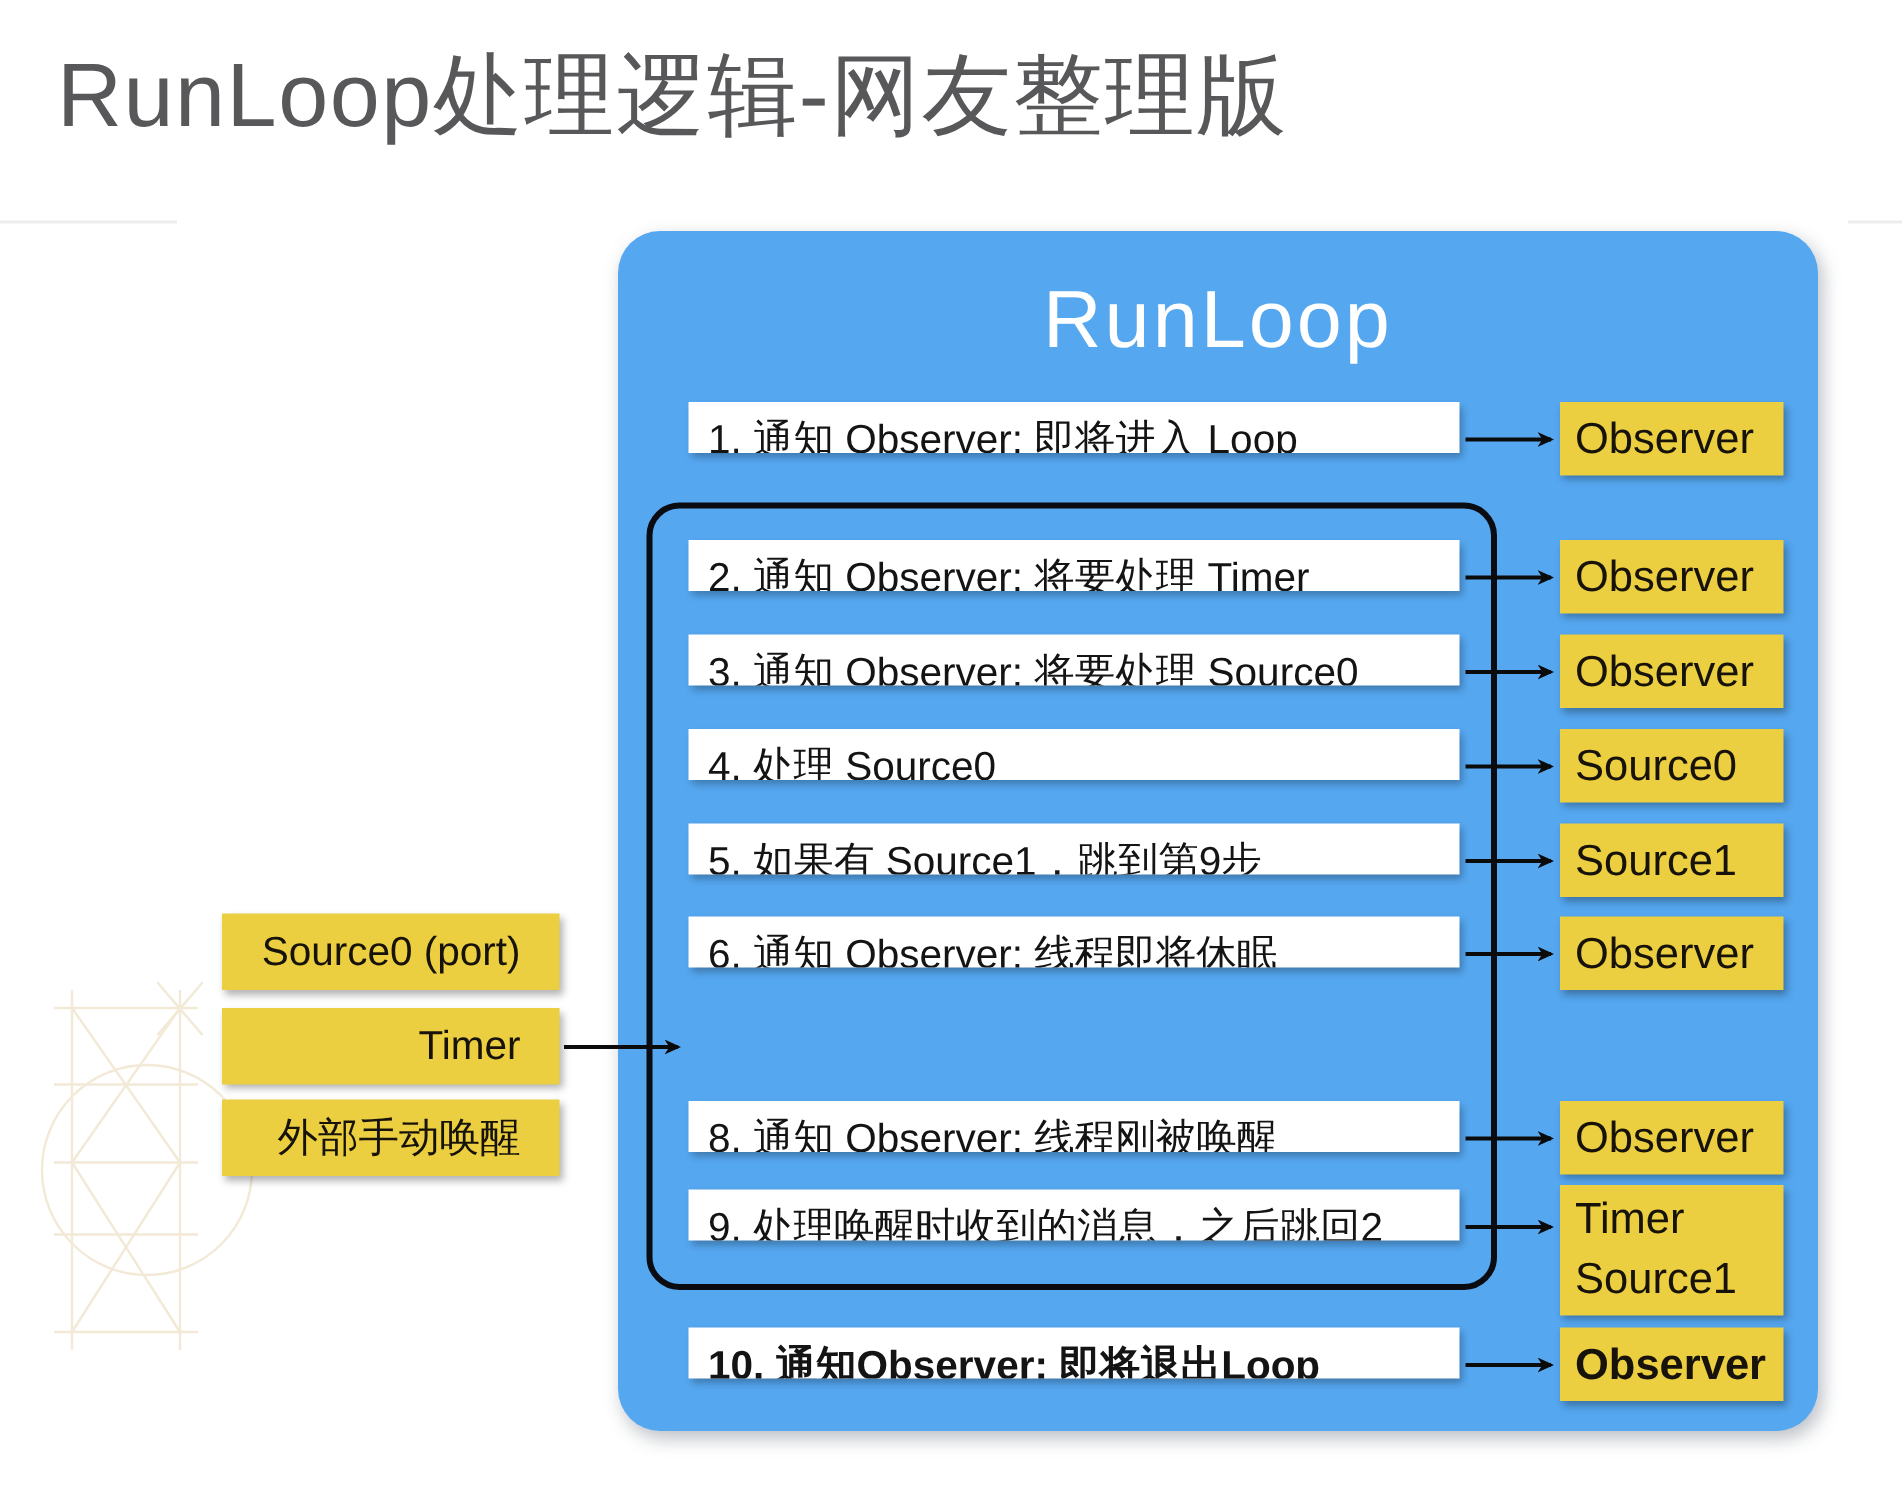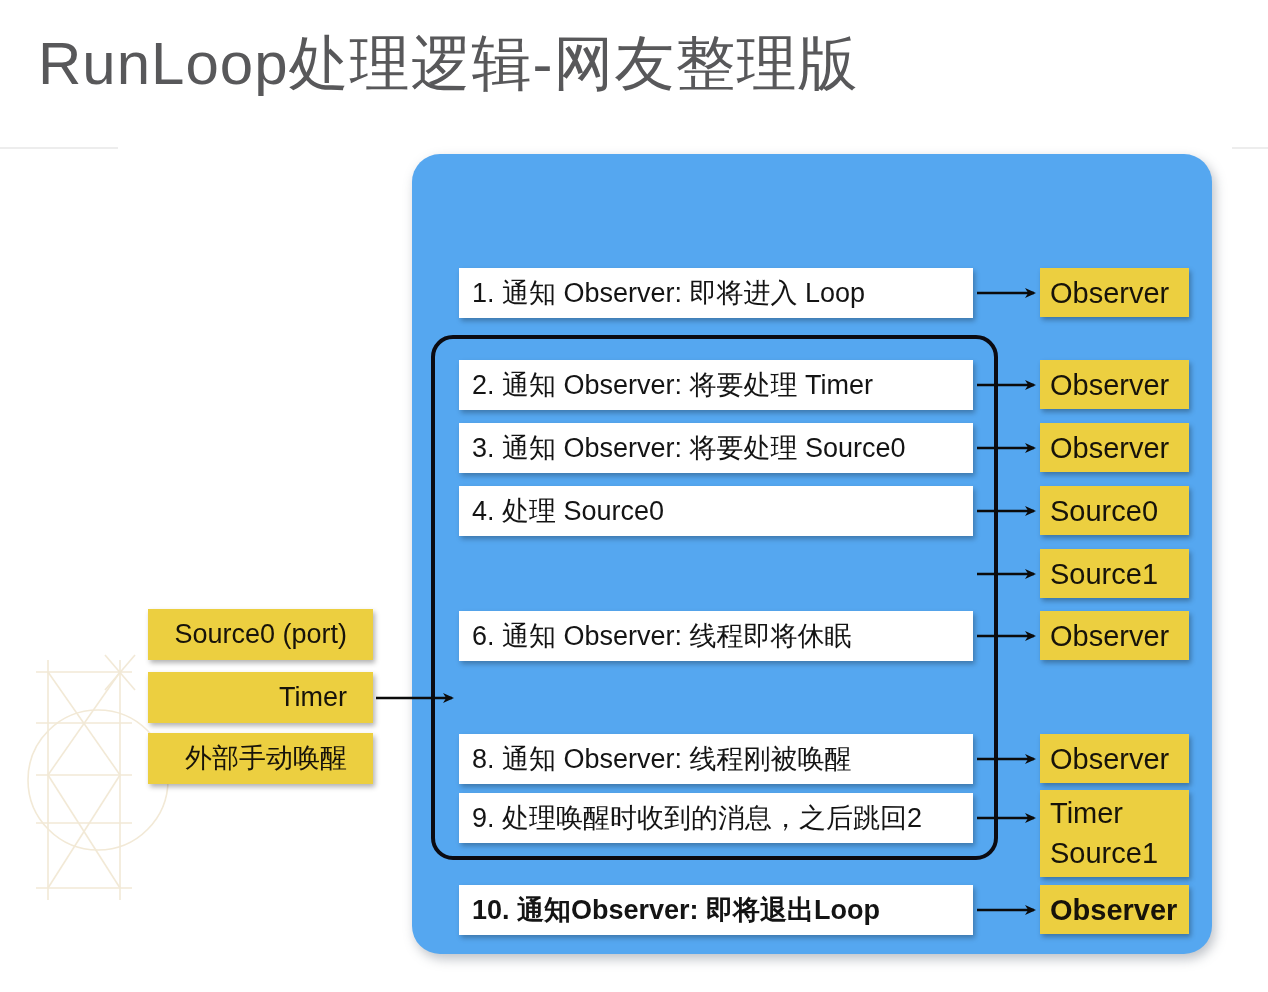--- a/index.html
+++ b/index.html
@@ -29,21 +29,21 @@
   .runloop-title {
     position:absolute; left:412px; top:182px; width:800px;
     text-align:center; font-size:54px; font-weight:400;
     color:#ffffff; letter-spacing:2px;
   }
   .loop-border {
     position:absolute; left:431px; top:335px; width:567px; height:525px;
     border:4.5px solid #0b0b12; border-radius:22px; background:transparent;
   }
   .step {
-    position:absolute; left:459px; width:514px; height:50px;
+    position:absolute; left:459px; width:514px; height:34px;
     background:#ffffff; box-shadow:2px 3px 5px rgba(0,0,0,0.28);
     font-size:27px; color:#141414; line-height:50px;
     padding-left:13px; white-space:nowrap; overflow:hidden;
   }
   .step.highlight {
     width:254px; background:var(--highlight-color,#ef9b40);
   }
   .target {
     position:absolute; left:1040px; width:149px; height:49px;
     background:var(--endpoint-color,#eccf40); box-shadow:2px 3px 5px rgba(0,0,0,0.30);
@@ -92,27 +92,29 @@
       <line x1="120" y1="672" x2="48" y2="775"></line>
       <line x1="48" y1="775" x2="120" y2="888"></line>
       <line x1="120" y1="775" x2="48" y2="888"></line>
       <circle cx="98" cy="780" r="70"></circle>
       <line x1="105" y1="655" x2="135" y2="690"></line>
       <line x1="135" y1="655" x2="105" y2="690"></line>
     </g>
   </svg>
 
   <div class="runloop-box"></div>
+  <div class="runloop-title">RunLoop</div>
 
   <div class="loop-border"></div>
 
   <div class="step r1">1. 通知 Observer: 即将进入 Loop</div>
   <div class="step r2">2. 通知 Observer: 将要处理 Timer</div>
   <div class="step r3">3. 通知 Observer: 将要处理 Source0</div>
   <div class="step r4">4. 处理 Source0</div>
+  <div class="step r5">5. 如果有 Source1，跳到第9步</div>
   <div class="step r6">6. 通知 Observer: 线程即将休眠</div>
   <div class="step r8">8. 通知 Observer: 线程刚被唤醒</div>
   <div class="step r9">9. 处理唤醒时收到的消息，之后跳回2</div>
   <div class="step r10">10. 通知Observer: 即将退出Loop</div>
 
   <div class="target r1">Observer</div>
   <div class="target r2">Observer</div>
   <div class="target r3">Observer</div>
   <div class="target r4">Source0</div>
   <div class="target r5">Source1</div>

